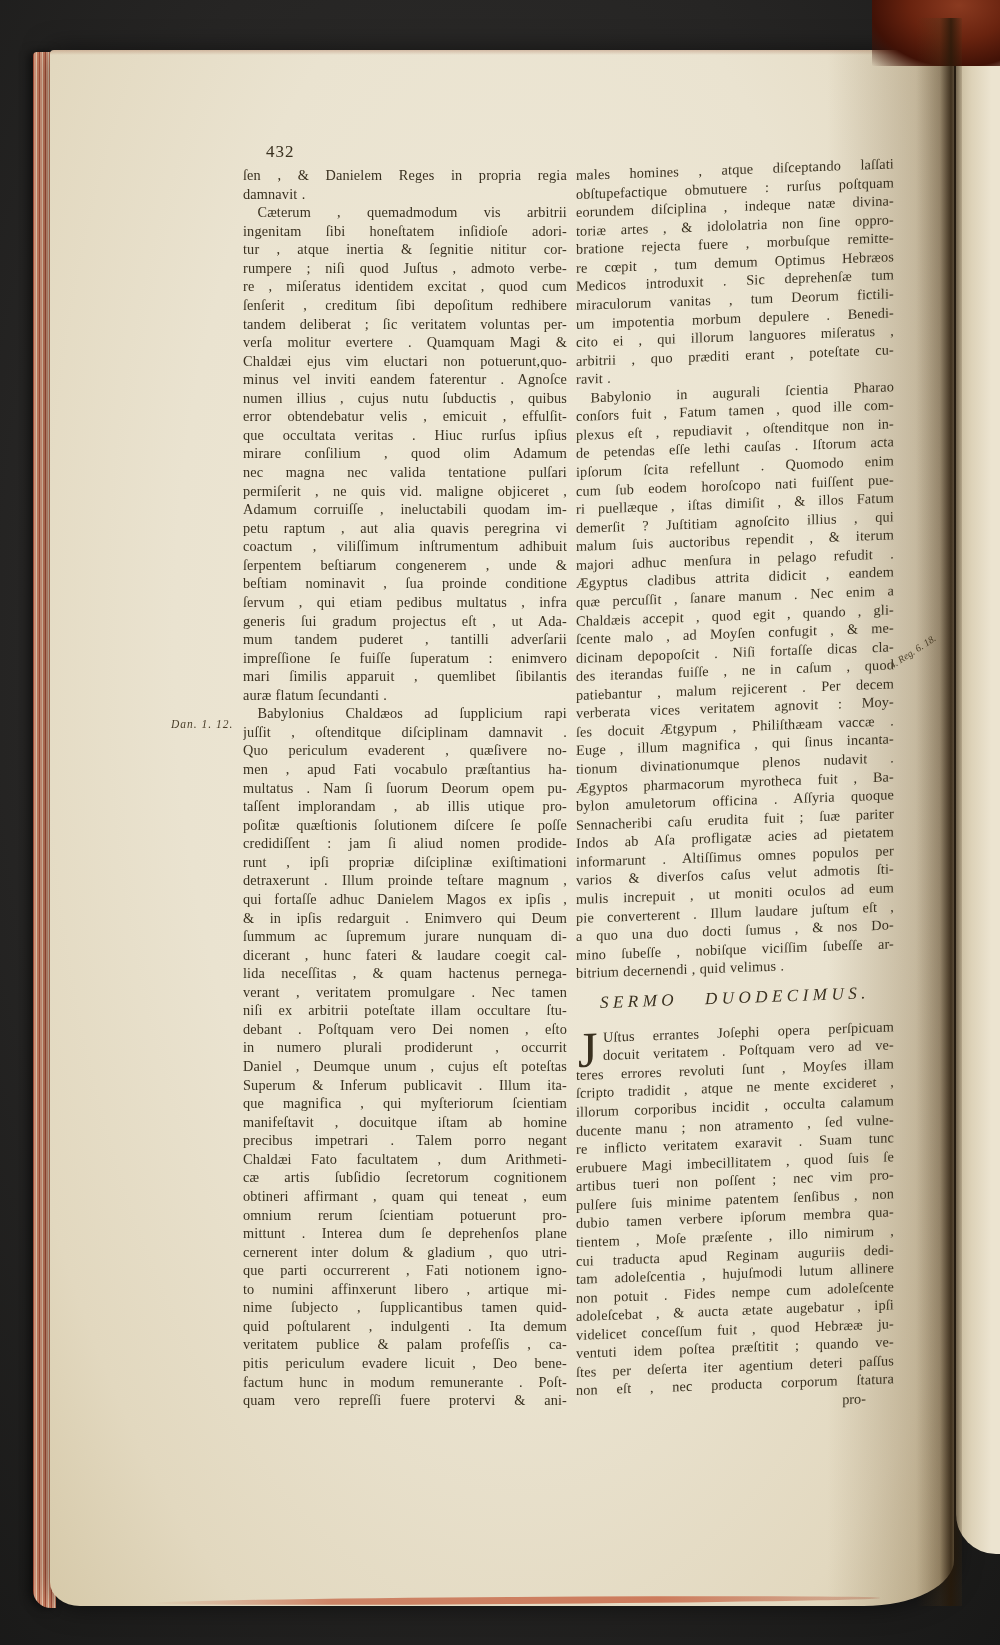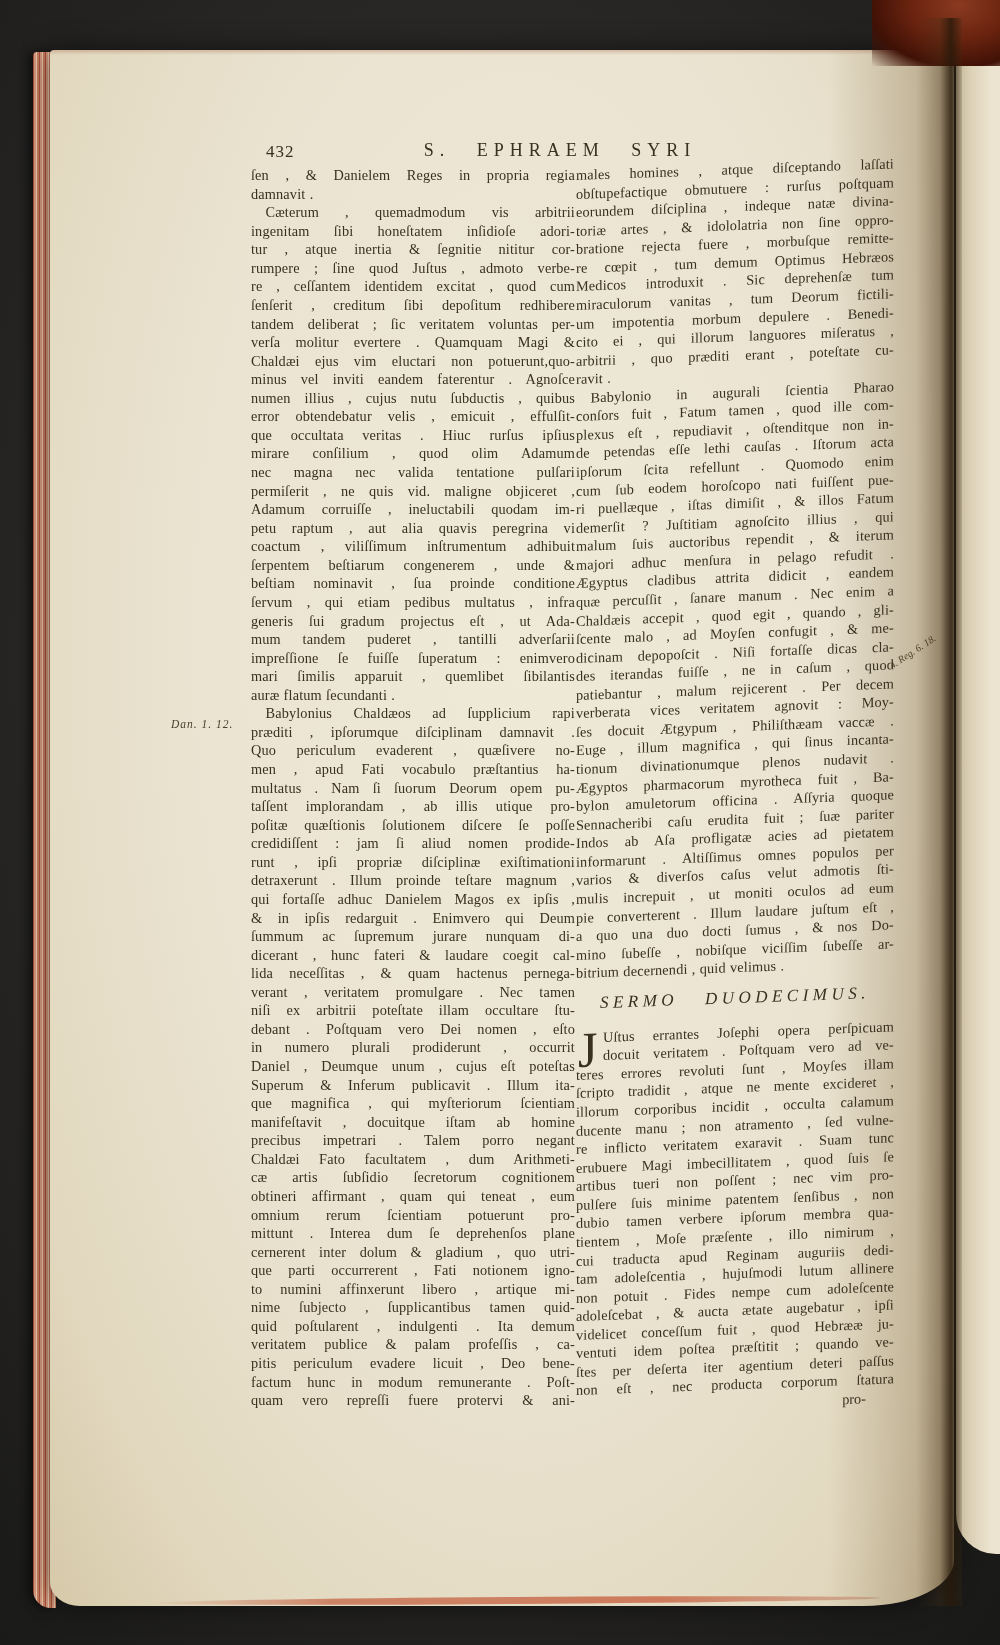--- a/index.html
+++ b/index.html
@@ -49,21 +49,21 @@
   
   .page-number{
     position:absolute;left:216px;top:92px;font-size:17px;color:#39301f;letter-spacing:1px;
   }
   .running-title{
     position:absolute;left:250px;top:90px;width:520px;text-align:center;
     font-size:18px;color:#39301f;letter-spacing:6px;word-spacing:16px;white-space:nowrap;
   }
   
   .column{position:absolute;top:116px;color:#39301f;}
-  .col-left{left:193px;width:324px;margin-left:8px;}
+  .col-left{left:193px;width:324px;}
   .col-right{left:526px;width:318px;transform:skewY(-2.1deg);transform-origin:0 0;}
   .line{
     font-size:14.3px;line-height:18.57px;height:18.57px;overflow:hidden;
     text-align:justify;text-align-last:justify;letter-spacing:.15px;word-spacing:.5px;
     white-space:pre-wrap;
   }
   .line.flush{text-align-last:left;}
   .section-heading{
     margin:11px 0 15px;text-align:center;font-style:italic;font-size:17px;
     letter-spacing:4.5px;word-spacing:18px;color:#39301f;white-space:nowrap;
@@ -82,30 +82,29 @@
   .note-right{left:836px;top:596px;font-size:10px;transform:rotate(-33deg);}
 </style>
 </head>
 <body>
 
 <div class="scene">
   <div class="fore-edge"></div>
 
   <div class="book-page">
     <span class="page-number">432</span>
-    <span class="running-title">S. EPHRAEM SYRI</span>
 
     <div class="column col-left">
         <div class="line">ſen , &amp; Danielem Reges in propria regia</div>
         <div class="line flush">damnavit .</div>
         <div class="line"> Cæterum , quemadmodum vis arbitrii</div>
         <div class="line">ingenitam ſibi honeſtatem inſidioſe adori-</div>
         <div class="line">tur , atque inertia &amp; ſegnitie nititur cor-</div>
-        <div class="line">rumpere ; ſine quod Juſtus , admoto verbe-</div>
-        <div class="line">re , ceſſantem identidem excitat , quod cum</div>
+        <div class="line">rumpere ; niſi quod Juſtus , admoto verbe-</div>
+        <div class="line">re , miſeratus identidem excitat , quod cum</div>
         <div class="line">ſenſerit , creditum ſibi depoſitum redhibere</div>
         <div class="line">tandem deliberat ; ſic veritatem voluntas per-</div>
         <div class="line">verſa molitur evertere . Quamquam Magi &amp;</div>
         <div class="line">Chaldæi ejus vim eluctari non potuerunt,quo-</div>
         <div class="line">minus vel inviti eandem faterentur . Agnoſce</div>
         <div class="line">numen illius , cujus nutu ſubductis , quibus</div>
         <div class="line">error obtendebatur velis , emicuit , effulſit-</div>
         <div class="line">que occultata veritas . Hiuc rurſus ipſius</div>
         <div class="line">mirare conſilium , quod olim Adamum</div>
         <div class="line">nec magna nec valida tentatione pulſari</div>
@@ -115,21 +114,21 @@
         <div class="line">coactum , viliſſimum inſtrumentum adhibuit</div>
         <div class="line">ſerpentem beſtiarum congenerem , unde &amp;</div>
         <div class="line">beſtiam nominavit , ſua proinde conditione</div>
         <div class="line">ſervum , qui etiam pedibus multatus , infra</div>
         <div class="line">generis ſui gradum projectus eſt , ut Ada-</div>
         <div class="line">mum tandem puderet , tantilli adverſarii</div>
         <div class="line">impreſſione ſe fuiſſe ſuperatum : enimvero</div>
         <div class="line">mari ſimilis apparuit , quemlibet ſibilantis</div>
         <div class="line flush">auræ flatum ſecundanti .</div>
         <div class="line"> Babylonius Chaldæos ad ſupplicium rapi</div>
-        <div class="line">præditi , ipſorumque diſciplinam damnavit .</div>
+        <div class="line">juſſit , oſtenditque diſciplinam damnavit .</div>
         <div class="line">Quo periculum evaderent , quæſivere no-</div>
         <div class="line">men , apud Fati vocabulo præſtantius ha-</div>
         <div class="line">multatus . Nam ſi ſuorum Deorum opem pu-</div>
         <div class="line">taſſent implorandam , ab illis utique pro-</div>
         <div class="line">poſitæ quæſtionis ſolutionem diſcere ſe poſſe</div>
         <div class="line">credidiſſent : jam ſi aliud nomen prodide-</div>
         <div class="line">runt , ipſi propriæ diſciplinæ exiſtimationi</div>
         <div class="line">detraxerunt . Illum proinde teſtare magnum ,</div>
         <div class="line">qui fortaſſe adhuc Danielem Magos ex ipſis ,</div>
         <div class="line">&amp; in ipſis redarguit . Enimvero qui Deum</div>

